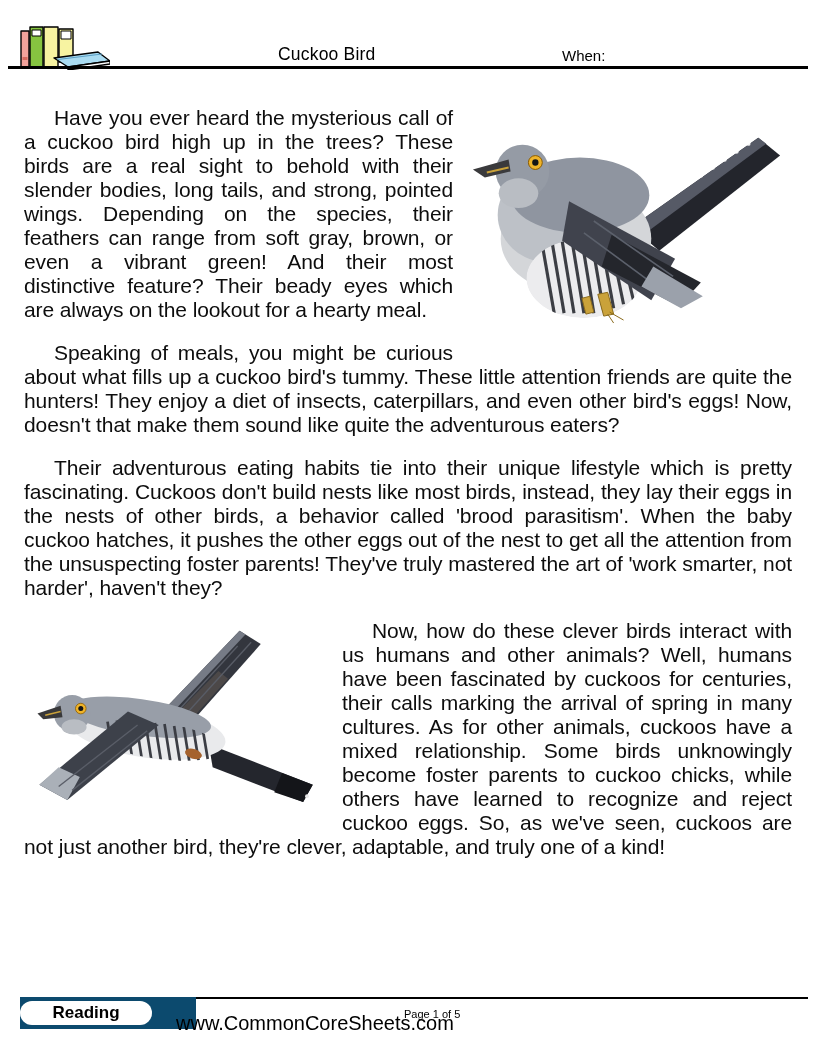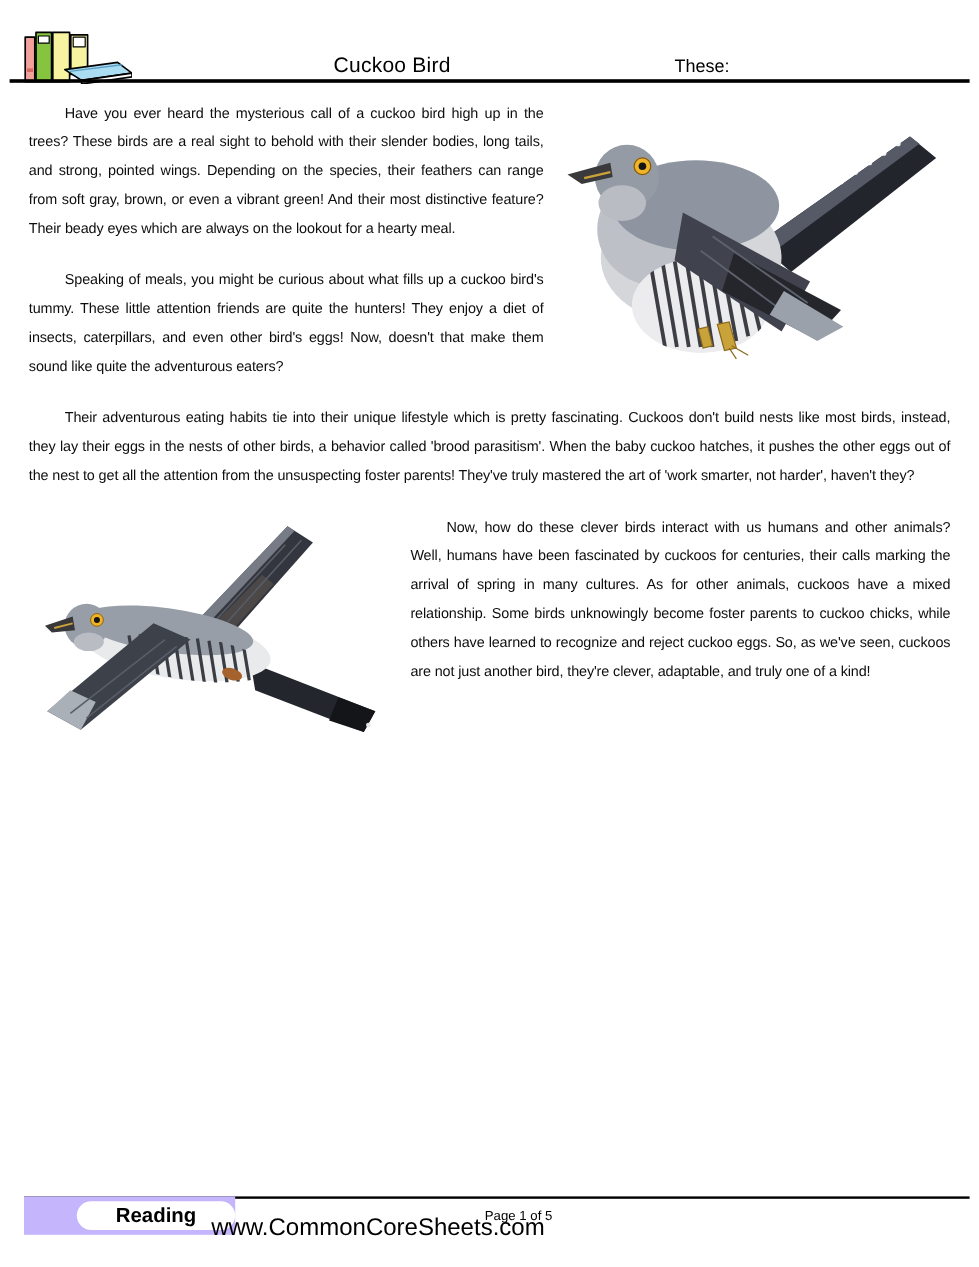--- a/index.html
+++ b/index.html
@@ -11,33 +11,33 @@
 
   
   .hdr-logo { position:absolute; left:18px; top:24px; width:92px; height:46px; }
   .hdr-title { position:absolute; left:278px; top:44px; font-size:17.5px; letter-spacing:.2px; color:#000; }
   .hdr-name { position:absolute; left:562px; top:47px; font-size:15px; color:#000; }
   .hdr-line { position:absolute; left:8px; top:66px; width:800px; height:3px; background:#000; }
 
   
   .main {
     position:absolute; left:24px; top:70px; width:768px;
-    padding-top:12px; font-size:12px; line-height:24px;
+    padding-top:36px; font-size:21px; line-height:24px;
     text-align:justify; color:#0d0d0d; letter-spacing:-0.1px;
   }
   .main p { margin:0 0 19px 0; text-indent:30px; }
   .bird-float-right { float:right; width:327px; height:238px; margin:4px 0 2px 12px; }
   .bird-float-left  { float:left;  width:308px; height:208px; margin:2px 10px 0 0; }
   .bird-float-right svg, .bird-float-left svg { display:block; width:100%; height:auto; }
 
   
   .ftr-line { position:absolute; left:20px; top:997px; width:788px; height:2px; background:#000; }
   .ftr-badge {
     position:absolute; left:20px; top:997px; width:176px; height:32px;
-    background:#c4b5fd; display:flex; align-items:center; justify-content:flex-end;
+    background:#0c4a6e; display:flex; align-items:center; justify-content:flex-start;
   }
   .ftr-badge-pill {
     background:#fff; border-radius:14px; padding:1px 0; width:132px; text-align:center;
     font-weight:bold; font-size:17px; color:#000; line-height:22px;
   }
   .ftr-site { position:absolute; left:176px; top:1012px; font-size:20px; color:#000; }
   .ftr-page { position:absolute; left:404px; top:1008px; font-size:11px; color:#000; }
 </style>
 </head>
 <body>
@@ -53,21 +53,21 @@
         <rect x="14" y="6" width="9" height="6" fill="#fff" stroke-width="1"></rect>
         <rect x="26" y="3" width="14" height="41" fill="#f7f3a1"></rect>
         <rect x="41" y="5" width="14" height="33" fill="#f7f3a1"></rect>
         <rect x="43" y="7" width="10" height="8" fill="#fff" stroke-width="1"></rect>
         <polygon points="36,34 80,28 92,37 50,43" fill="#aadcf2"></polygon>
         <polygon points="50,43 92,37 92,40 50,46" fill="#fefefe"></polygon>
         <line x1="40" y1="35.5" x2="84" y2="30" stroke="#5b9fc4" stroke-width="1.2"></line>
       </g>
     </svg>
     <div class="hdr-title">Cuckoo Bird</div>
-    <div class="hdr-name">These:</div>
+    <div class="hdr-name">When:</div>
     <div class="hdr-line"></div>
   </div>
 
   <div class="main">
 
     <div class="bird-float-right">
       <svg viewBox="0 0 330 218" aria-hidden="true">
 
         <polygon points="168,118 296,28 318,46 196,142" fill="#23252c"></polygon>
         <polygon points="168,118 296,28 304,34 180,126" fill="#565a66"></polygon>

